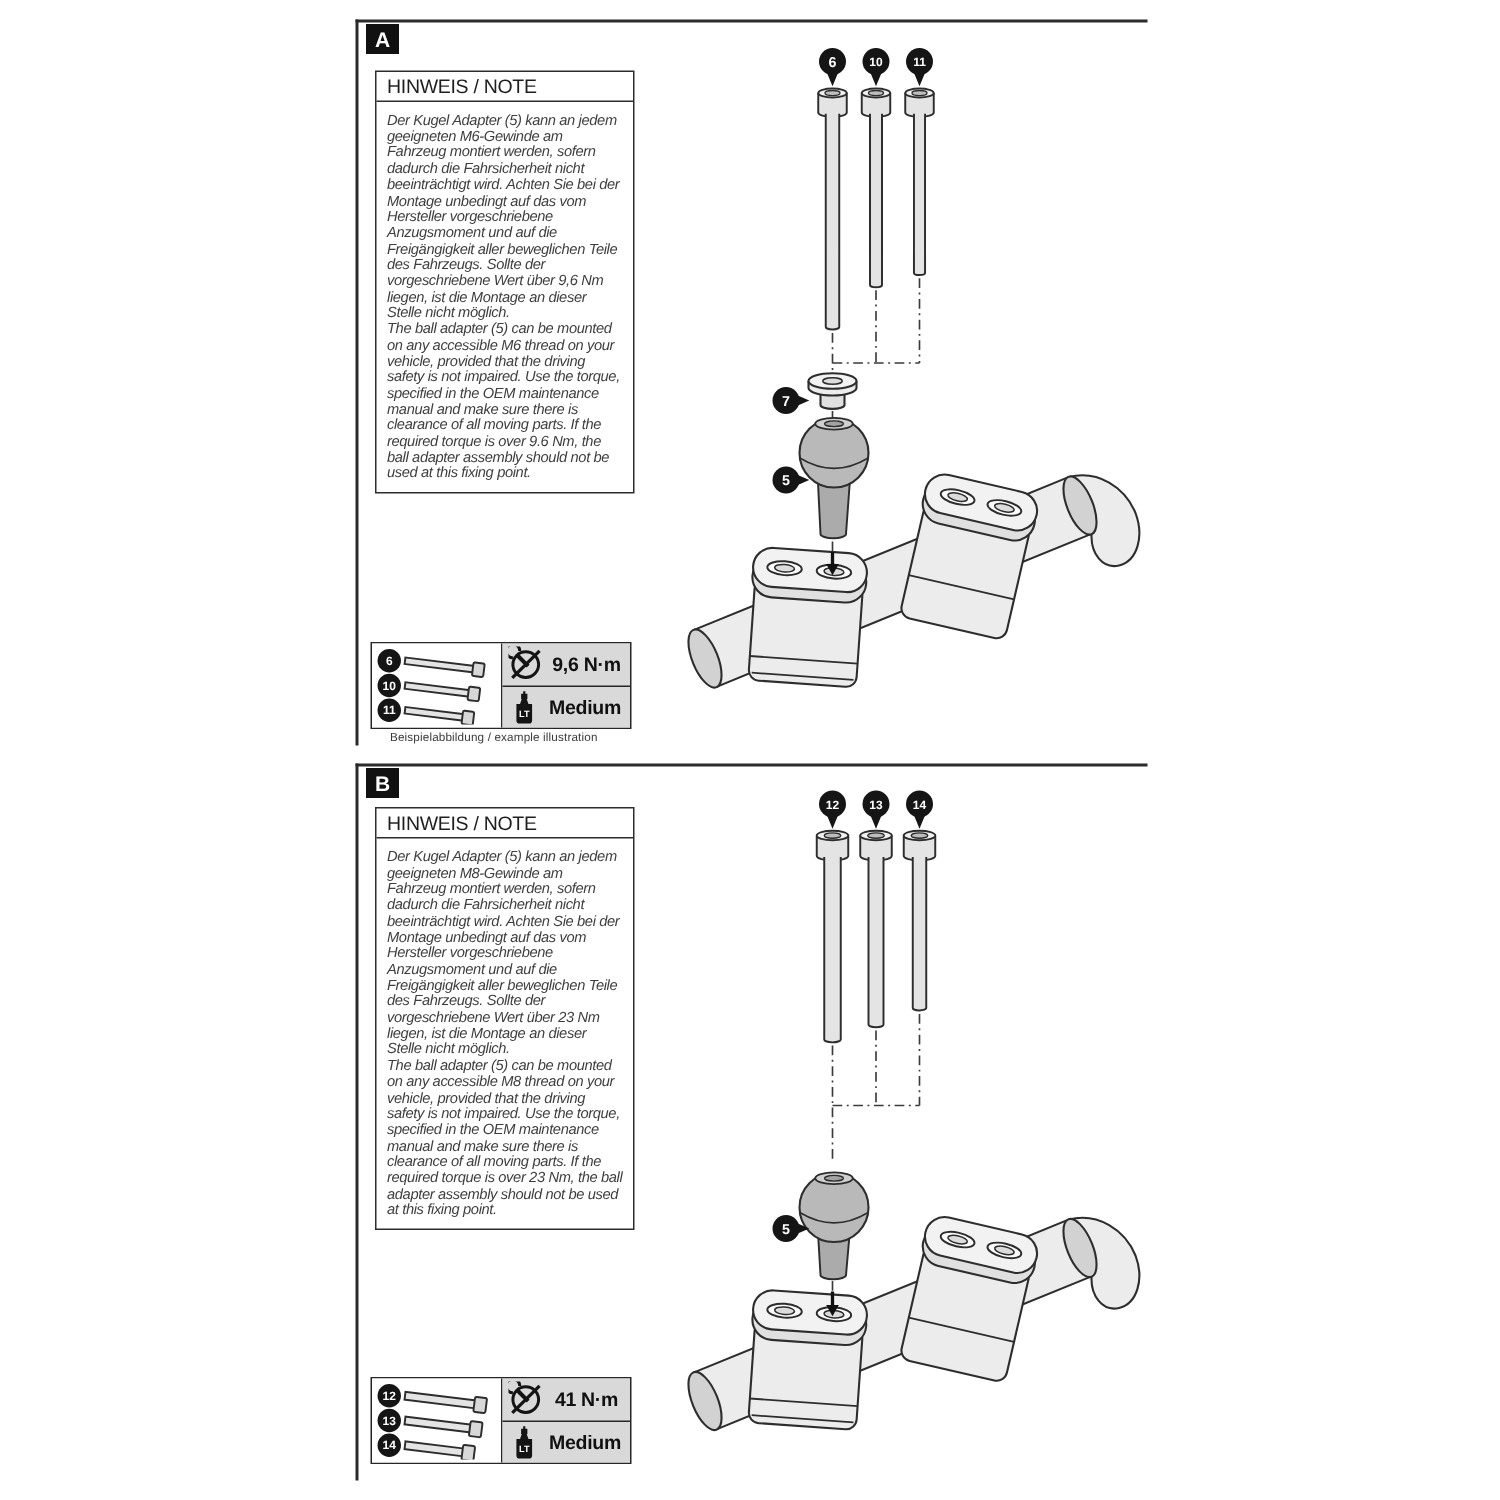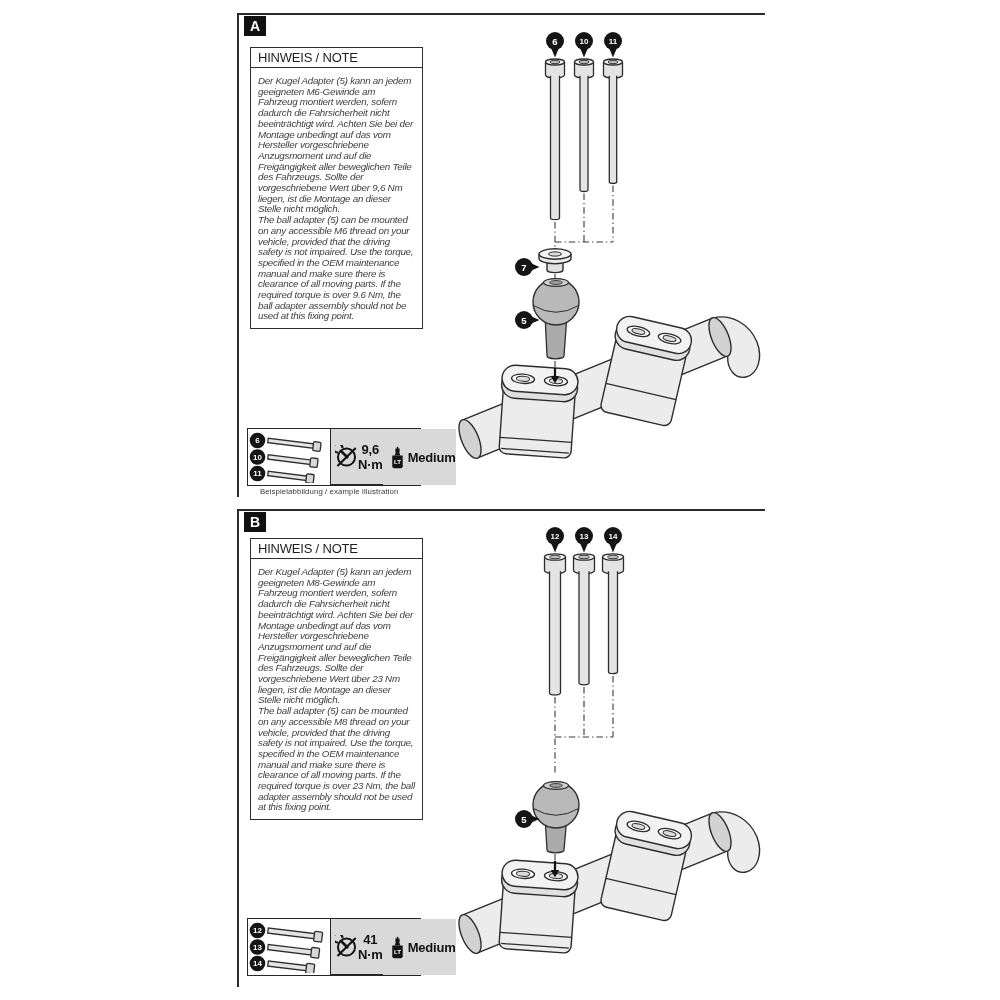--- a/index.html
+++ b/index.html
@@ -14,21 +14,21 @@
   .note-title{padding:2px 7px 2px;border-bottom:1.6px solid #2d2d2d;
               font-size:13px;letter-spacing:-0.2px;color:#1e1e1e;}
   .note-body{padding:8px 7px 6px;font-style:italic;font-size:9.8px;line-height:10.7px;
              letter-spacing:-0.25px;color:#3e3e3e;}
   .para-en{margin-top:0;}
   .diagram{position:absolute;width:330px;height:460px;}
   .spec-box{position:absolute;width:172px;height:56px;border:1.6px solid #262626;
             display:flex;background:#fff;}
   .spec-screws{width:86px;border-right:1.6px solid #262626;background:#fff;
                display:flex;align-items:center;justify-content:center;}
-  .spec-right{flex:1;display:flex;flex-direction:row;}
+  .spec-right{flex:1;display:flex;flex-direction:column;}
   .spec-row{flex:1;background:#d9d9d9;display:flex;align-items:center;padding-left:4px;}
   .spec-row.first{border-bottom:1.6px solid #262626;}
   .spec-row span{flex:1;text-align:center;font-weight:bold;font-size:13px;
                  letter-spacing:-0.2px;color:#111;}
   .caption{position:absolute;font-size:7.8px;color:#3a3a3a;letter-spacing:0.1px;padding-left:20px;}
   
   .part{fill:#ececec;stroke:#2d2d2d;stroke-width:1.4;stroke-linejoin:round;}
   .plight{fill:#f2f2f2;} .pmid{fill:#e0e0e0;} .pdark{fill:#d2d2d2;}
   .hole-o{fill:#fbfbfb;stroke:#2d2d2d;stroke-width:1.3;}
   .hole-i{fill:#dcdcdc;stroke:#2d2d2d;stroke-width:1;}

